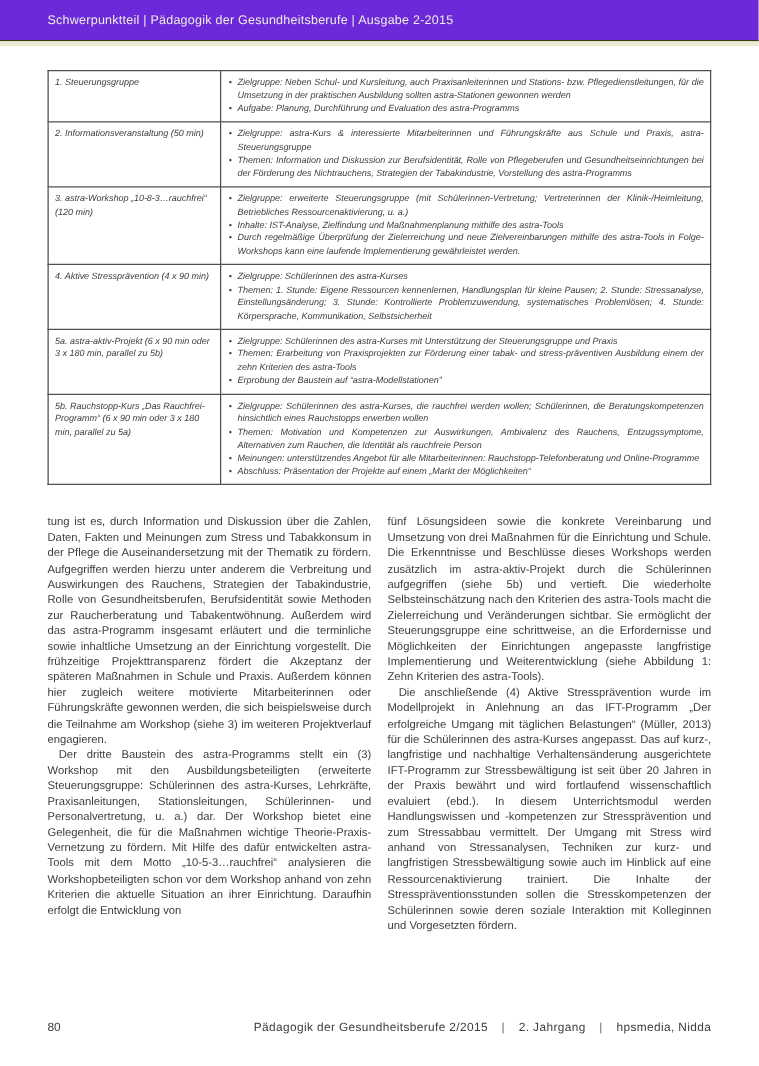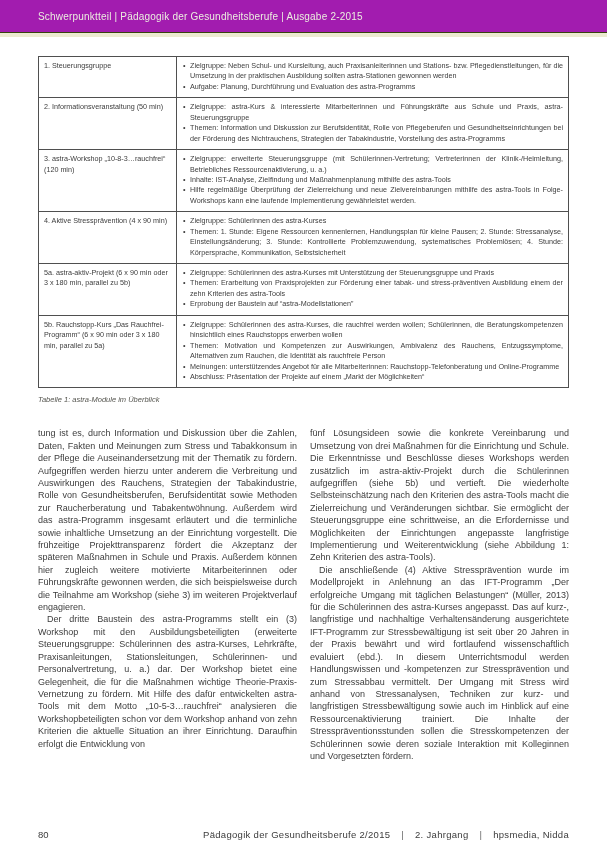--- a/index.html
+++ b/index.html
@@ -4,39 +4,40 @@
 <style>
   * { margin:0; padding:0; box-sizing:border-box; }
   html,body { background:#ffffff; }
   body {
     width:607px; height:853px;
     font-family:"Liberation Sans", sans-serif;
     position:relative; overflow:hidden;
     color:#3c3c3c;
   }
   .topbar {
-    height:33px; background:#a21caf;
+    height:33px; background:#6d28d9;
     display:flex; align-items:center;
     padding:4px 38px;
     border-bottom:1px solid #36430f;
   }
   .topbar .title {
     color:#eceee0; font-size:10px; letter-spacing:.2px;
   }
   .accent-strip { height:4px; background:#ecead0; }
   .content { padding:19px 38px 0 38px; }
 
   table.module-table {
     width:100%; border-collapse:collapse;
     font-size:7.2px; line-height:1.45; color:#3c3c3c;
   }
   table.module-table td {
     border:1px solid #4f4f4f;
     vertical-align:top;
     padding:4px 5px 5px 5px;
+    font-style:italic;
   }
   td.mod { width:138px; }
   td.det ul { list-style:none; }
   td.det li {
     position:relative; padding-left:8px;
     text-align:justify;
   }
   td.det li::before {
     content:"\2022"; position:absolute; left:1px; top:0;
   }
@@ -51,21 +52,21 @@
     flex:1; font-size:9px; line-height:12.4px;
     color:#3d3d3d; text-align:justify;
   }
   .col p.indent { text-indent:9px; }
 
   footer {
     position:absolute; left:38px; right:38px; top:817px;
     display:flex; align-items:baseline;
     font-size:9.5px; color:#3c3c3c;
   }
-  .fline { margin-left:auto; letter-spacing:.3px;margin-top:12px; }
+  .fline { margin-left:auto; letter-spacing:.3px; }
   .fline .sep { margin:0 8px; color:#6b6b6b; }
 </style>
 </head>
 <body>
 
 <header class="topbar">
   <span class="title">Schwerpunktteil | Pädagogik der Gesundheitsberufe | Ausgabe 2-2015</span>
 </header>
 <div class="accent-strip"></div>
 
@@ -90,21 +91,21 @@
             <li>Themen: Information und Diskussion zur Berufsidentität, Rolle von Pflegeberufen und Gesundheitseinrichtungen bei der Förderung des Nichtrauchens, Strategien der Tabakindustrie, Vorstellung des astra-Programms</li>
           </ul>
         </td>
       </tr>
       <tr>
         <td class="mod">3. astra-Workshop „10-8-3…rauchfrei“ (120 min)</td>
         <td class="det">
           <ul>
             <li>Zielgruppe: erweiterte Steuerungsgruppe (mit Schülerinnen-Vertretung; Vertreterinnen der Klinik-/Heimleitung, Betriebliches Ressourcenaktivierung, u. a.)</li>
             <li>Inhalte: IST-Analyse, Zielfindung und Maßnahmenplanung mithilfe des astra-Tools</li>
-            <li>Hilfe regelmäßige Überprüfung der Zielerreichung und neue Zielvereinbarungen mithilfe des astra-Tools in Folge-Workshops kann eine laufende Implementierung gewährleistet werden.</li>
+            <li>Durch regelmäßige Überprüfung der Zielerreichung und neue Zielvereinbarungen mithilfe des astra-Tools in Folge-Workshops kann eine laufende Implementierung gewährleistet werden.</li>
           </ul>
         </td>
       </tr>
       <tr>
         <td class="mod">4. Aktive Stressprävention (4 x 90 min)</td>
         <td class="det">
           <ul>
             <li>Zielgruppe: Schülerinnen des astra-Kurses</li>
             <li>Themen: 1. Stunde: Eigene Ressourcen kennenlernen, Handlungsplan für kleine Pausen; 2. Stunde: Stressanalyse, Einstellungsänderung; 3. Stunde: Kontrollierte Problemzuwendung, systematisches Problemlösen; 4. Stunde: Körpersprache, Kommunikation, Selbstsicherheit</li>
           </ul>
@@ -127,21 +128,20 @@
             <li>Zielgruppe: Schülerinnen des astra-Kurses, die rauchfrei werden wollen; Schülerinnen, die Beratungskompetenzen hinsichtlich eines Rauchstopps erwerben wollen</li>
             <li>Themen: Motivation und Kompetenzen zur Auswirkungen, Ambivalenz des Rauchens, Entzugssymptome, Alternativen zum Rauchen, die Identität als rauchfreie Person</li>
             <li>Meinungen: unterstützendes Angebot für alle Mitarbeiterinnen: Rauchstopp-Telefonberatung und Online-Programme</li>
             <li>Abschluss: Präsentation der Projekte auf einem „Markt der Möglichkeiten“</li>
           </ul>
         </td>
       </tr>
     </tbody>
   </table>
 
-  <p class="caption">Tabelle 1: astra-Module im Überblick</p>
 
   <div class="columns">
     <div class="col">
       <p>tung ist es, durch Information und Diskussion über die Zahlen, Daten, Fakten und Meinungen zum Stress und Tabakkonsum in der Pflege die Auseinandersetzung mit der Thematik zu fördern. Aufgegriffen werden hierzu unter anderem die Verbreitung und Auswirkungen des Rauchens, Strategien der Tabakindustrie, Rolle von Gesundheitsberufen, Berufsidentität sowie Methoden zur Raucherberatung und Tabakentwöhnung. Außerdem wird das astra-Programm insgesamt erläutert und die terminliche sowie inhaltliche Umsetzung an der Einrichtung vorgestellt. Die frühzeitige Projekttransparenz fördert die Akzeptanz der späteren Maßnahmen in Schule und Praxis. Außerdem können hier zugleich weitere motivierte Mitarbeiterinnen oder Führungskräfte gewonnen werden, die sich beispielsweise durch die Teilnahme am Workshop (siehe 3) im weiteren Projektverlauf engagieren.</p>
       <p class="indent">Der dritte Baustein des astra-Programms stellt ein (3) Workshop mit den Ausbildungsbeteiligten (erweiterte Steuerungsgruppe: Schülerinnen des astra-Kurses, Lehrkräfte, Praxisanleitungen, Stationsleitungen, Schülerinnen- und Personalvertretung, u. a.) dar. Der Workshop bietet eine Gelegenheit, die für die Maßnahmen wichtige Theorie-Praxis-Vernetzung zu fördern. Mit Hilfe des dafür entwickelten astra-Tools mit dem Motto „10-5-3…rauchfrei“ analysieren die Workshopbeteiligten schon vor dem Workshop anhand von zehn Kriterien die aktuelle Situation an ihrer Einrichtung. Daraufhin erfolgt die Entwicklung von</p>
     </div>
     <div class="col">
       <p>fünf Lösungsideen sowie die konkrete Vereinbarung und Umsetzung von drei Maßnahmen für die Einrichtung und Schule. Die Erkenntnisse und Beschlüsse dieses Workshops werden zusätzlich im astra-aktiv-Projekt durch die Schülerinnen aufgegriffen (siehe 5b) und vertieft. Die wiederholte Selbsteinschätzung nach den Kriterien des astra-Tools macht die Zielerreichung und Veränderungen sichtbar. Sie ermöglicht der Steuerungsgruppe eine schrittweise, an die Erfordernisse und Möglichkeiten der Einrichtungen angepasste langfristige Implementierung und Weiterentwicklung (siehe Abbildung 1: Zehn Kriterien des astra-Tools).</p>
       <p class="indent">Die anschließende (4) Aktive Stressprävention wurde im Modellprojekt in Anlehnung an das IFT-Programm „Der erfolgreiche Umgang mit täglichen Belastungen“ (Müller, 2013) für die Schülerinnen des astra-Kurses angepasst. Das auf kurz-, langfristige und nachhaltige Verhaltensänderung ausgerichtete IFT-Programm zur Stressbewältigung ist seit über 20 Jahren in der Praxis bewährt und wird fortlaufend wissenschaftlich evaluiert (ebd.). In diesem Unterrichtsmodul werden Handlungswissen und -kompetenzen zur Stressprävention und zum Stressabbau vermittelt. Der Umgang mit Stress wird anhand von Stressanalysen, Techniken zur kurz- und langfristigen Stressbewältigung sowie auch im Hinblick auf eine Ressourcenaktivierung trainiert. Die Inhalte der Stresspräventionsstunden sollen die Stresskompetenzen der Schülerinnen sowie deren soziale Interaktion mit Kolleginnen und Vorgesetzten fördern.</p>
     </div>

